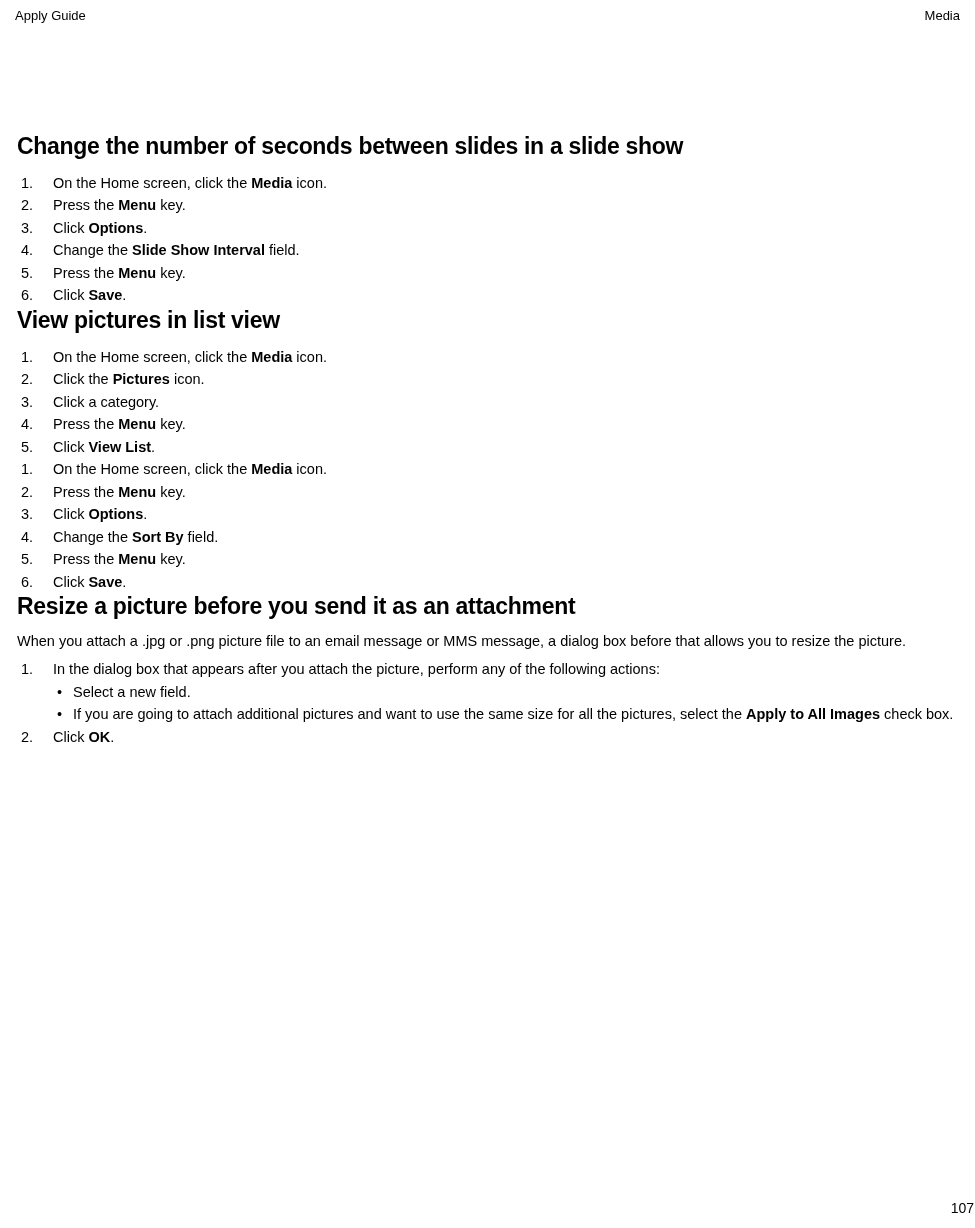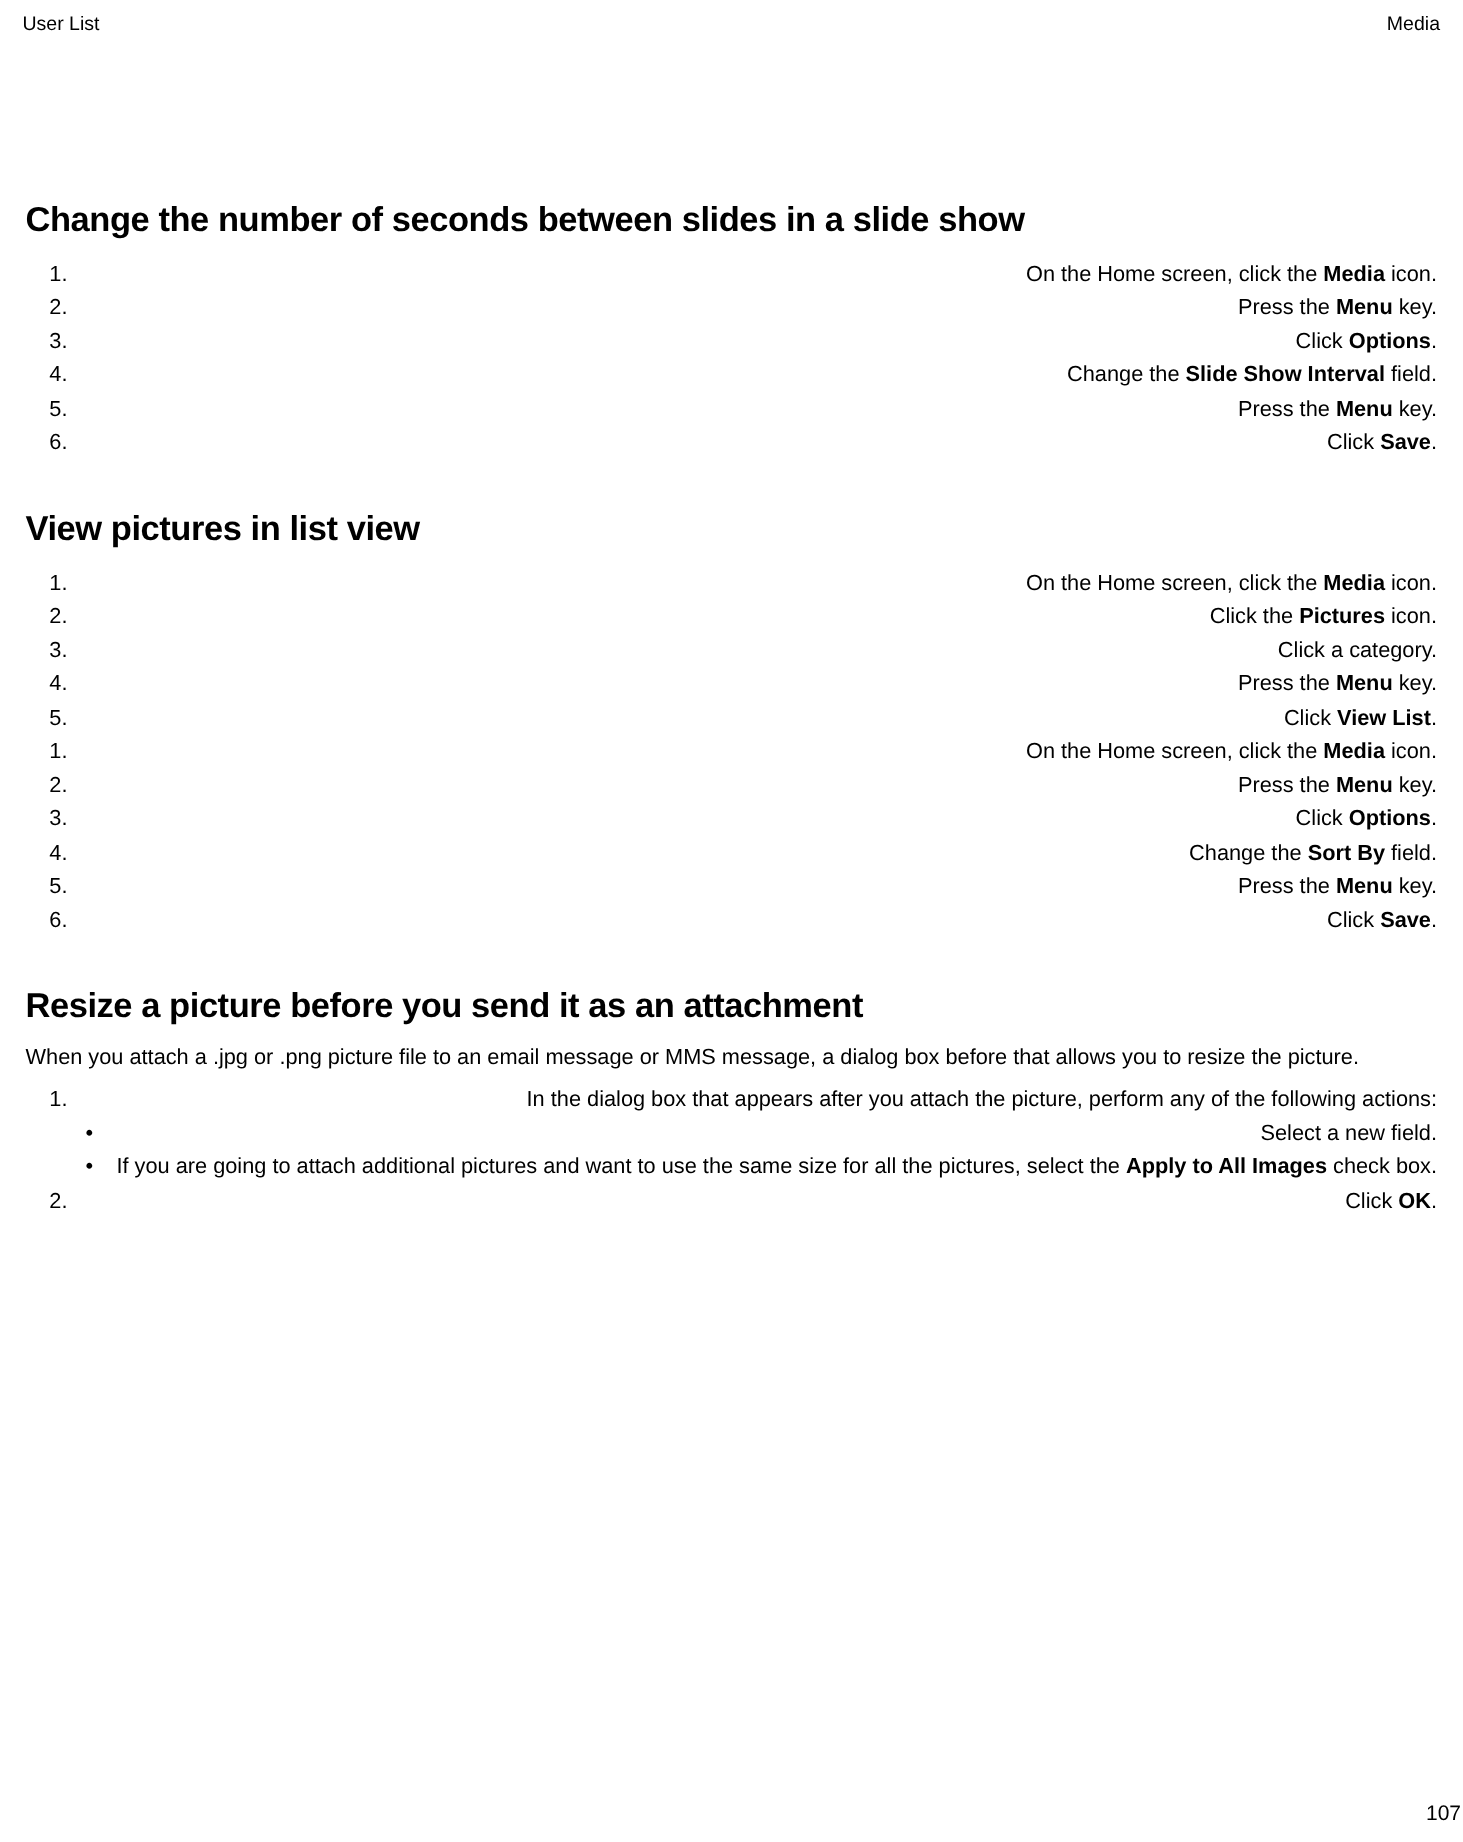--- a/index.html
+++ b/index.html
@@ -21,37 +21,35 @@
       justify-content: space-between;
       font-size: 13px;
       margin-bottom: 110px;
     }
     .content {
       padding: 0 2px;
     }
     h2.section-title {
       font-size: 23px;
       font-weight: 700;
-      margin-top: 32px;
       margin-bottom: 12px;
       letter-spacing: -0.3px;
     }
     h2.section-title.first {
       margin-top: 0;
     }
     p.intro {
       font-size: 14.5px;
       line-height: 1.35;
       margin-bottom: 6px;
     }
     ol {
       list-style: none;
       counter-reset: item;
       padding-left: 0;
-      text-align: right;
     }
     ol > li {
       counter-increment: item;
       font-size: 14.5px;
       line-height: 1.55;
       padding-left: 36px;
       position: relative;
     }
     ol > li::before {
       content: counter(item) ".";
@@ -80,21 +78,21 @@
       position: absolute;
       bottom: 12px;
       right: 1px;
       font-size: 14px;
     }
   </style>
 </head>
 <body>
 
 <div class="header">
-  <span>User List</span>
+  <span>Apply Guide</span>
   <span>Media</span>
 </div>
 
 <div class="content">
     <h2 class="section-title first">Change the number of seconds between slides in a slide show</h2>
     <ol>
       <li>On the Home screen, click the <span class="b">Media</span> icon.</li>
       <li>Press the <span class="b">Menu</span> key.</li>
       <li>Click <span class="b">Options</span>.</li>
       <li>Change the <span class="b">Slide Show Interval</span> field.</li>

